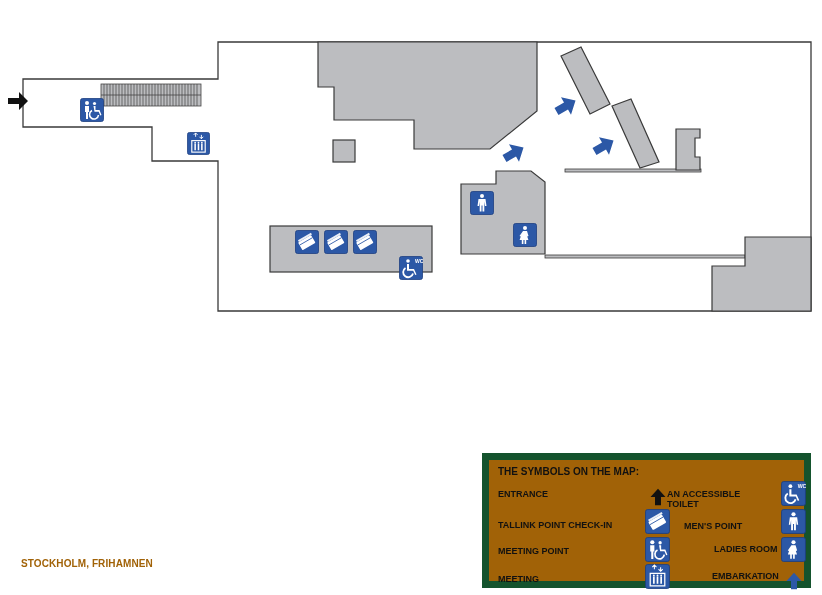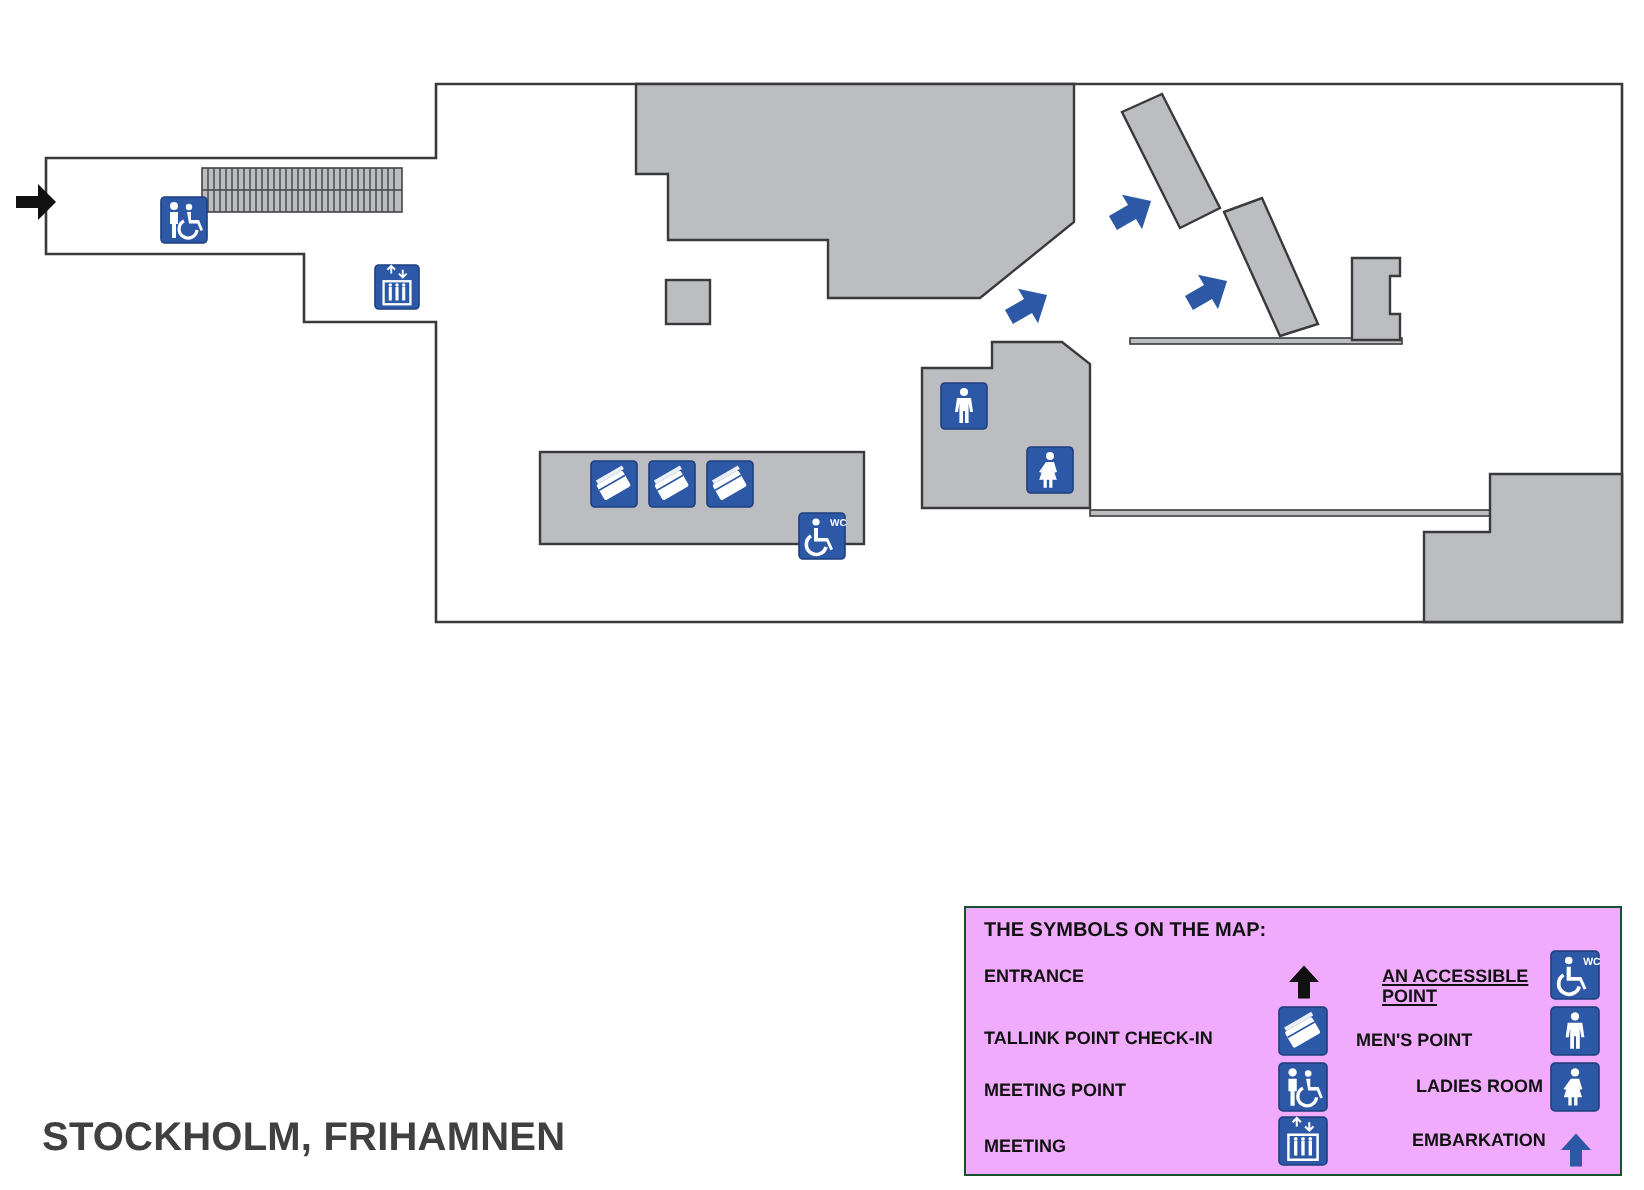--- a/index.html
+++ b/index.html
@@ -2,24 +2,24 @@
 <html><head>
   <meta charset="utf-8">
   <style>
     html, body { margin: 0; padding: 0; background: #ffffff; }
     body { width: 822px; height: 595px; position: relative; overflow: hidden;
            font-family: "Liberation Sans", "DejaVu Sans", sans-serif; }
     #map { position: absolute; left: 0; top: 0; }
     .room { fill: #bcbdc0; stroke: #3a3a3a; stroke-width: 1.2; }
     .wall { fill: #ffffff; stroke: #3a3a3a; stroke-width: 1.3; }
     .icon-bg { fill: #2c58a6; stroke: #1d3f80; stroke-width: 0.8; }
-    .place-title { position: absolute; left: 21px; top: 558px; font-size: 20px; font-weight: bold;
-                   color: #404040; letter-spacing: 0.1px; }
+    .place-title { position: absolute; left: 21px; top: 558px; font-size: 10px; font-weight: bold;
+                   color: #a16207; letter-spacing: 0.1px; }
     .legend { position: absolute; left: 482px; top: 453px; width: 329px; height: 135px;
-              border: 1px solid #14532d; background: #f0abfc; box-sizing: border-box; }
+              border: 7px solid #14532d; background: #a16207; box-sizing: border-box; }
     .legend-title { position: absolute; left: 9px; top: 6px; font-size: 10px; font-weight: bold; color: #111; }
     .legend-label { position: absolute; font-size: 9px; font-weight: bold; color: #111; line-height: 10px; }
     .legend-icon { position: absolute; }
   </style>
 </head>
 <body>
 
 <svg id="map" width="822" height="450" viewBox="0 0 822 450" xmlns="http://www.w3.org/2000/svg">
   <defs>
 
@@ -139,23 +139,23 @@
   <div class="legend-label" style="left:9px; top:86px;">MEETING POINT</div>
   <svg class="legend-icon" style="left:156px; top:77px;" width="25" height="25">
       <use href="#sym-meeting" width="25" height="25"></use>
     </svg>
 
   <div class="legend-label" style="left:9px; top:114px;">MEETING</div>
   <svg class="legend-icon" style="left:156px; top:104px;" width="25" height="25">
       <use href="#sym-elevator" width="25" height="25"></use>
     </svg>
 
-  <div class="legend-label" style="left:208px; top:29px;text-decoration:underline;">
+  <div class="legend-label" style="left:178px; top:29px;">
     <div>AN ACCESSIBLE</div>
-    <div>POINT</div>
+    <div>TOILET</div>
   </div>
   <svg class="legend-icon" style="left:292px; top:21px;" width="25" height="25">
       <use href="#sym-accessible-wc" width="25" height="25"></use>
     </svg>
 
   <div class="legend-label" style="left:195px; top:61px;">MEN'S POINT</div>
   <svg class="legend-icon" style="left:292px; top:49px;" width="25" height="25">
       <use href="#sym-man" width="25" height="25"></use>
     </svg>
 

